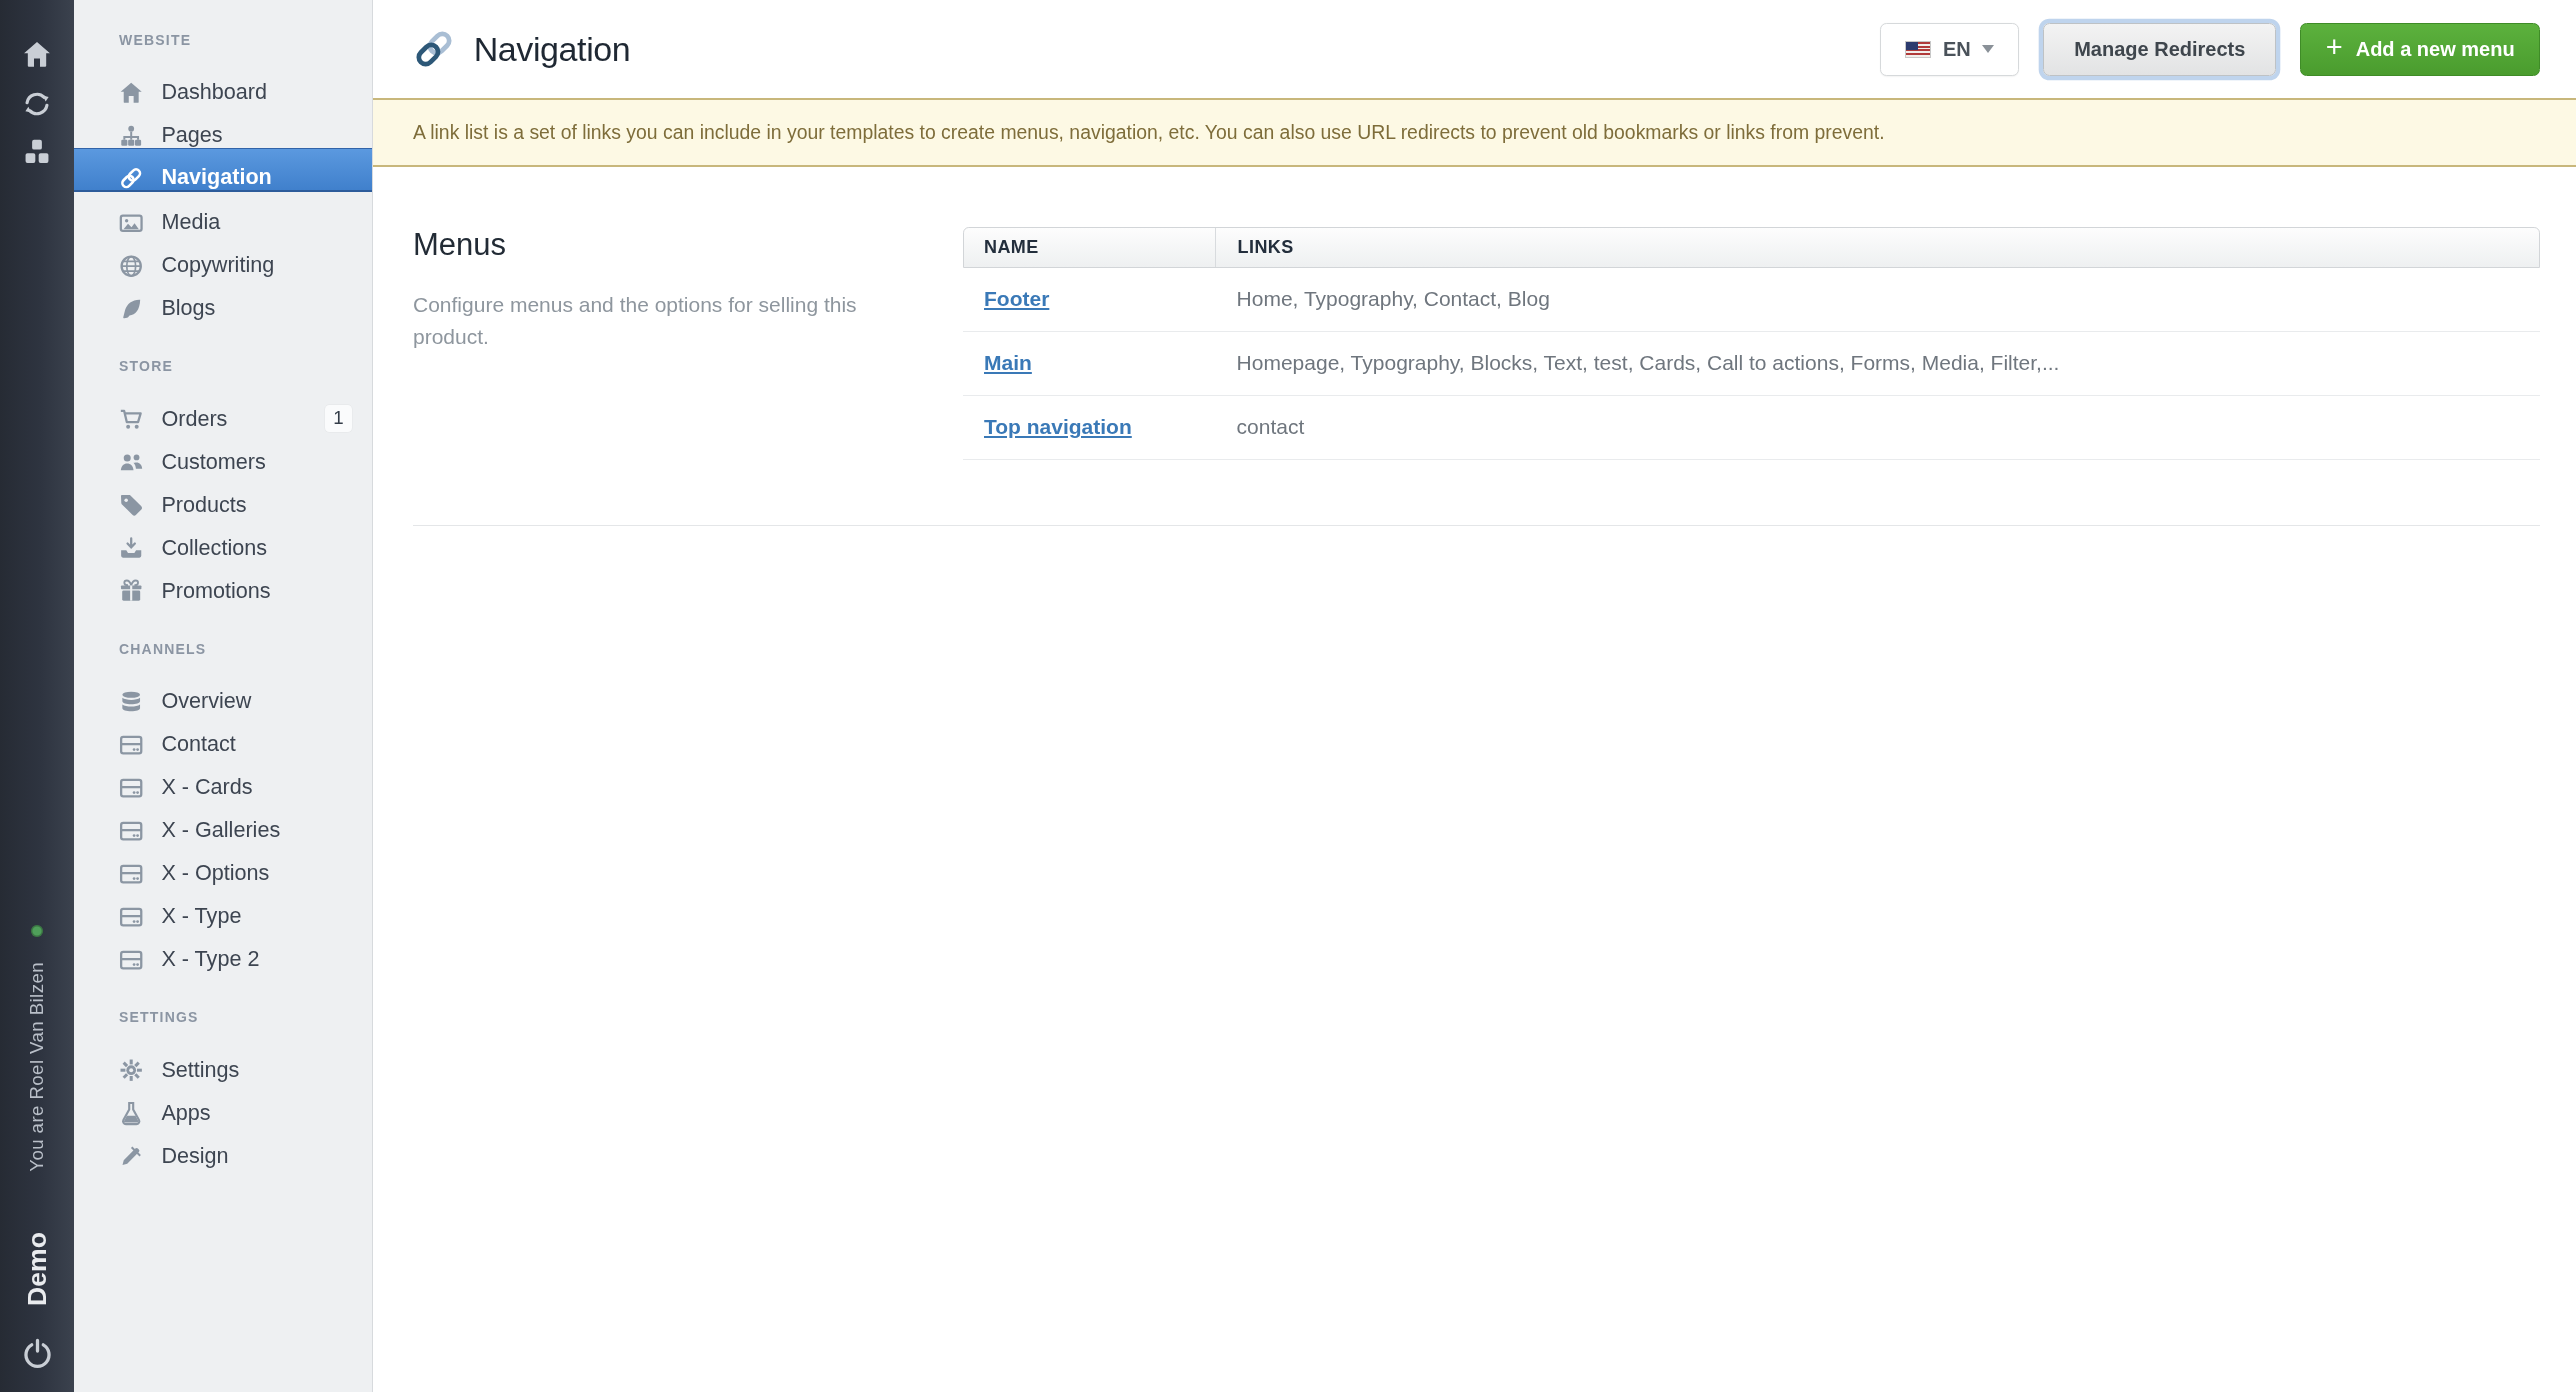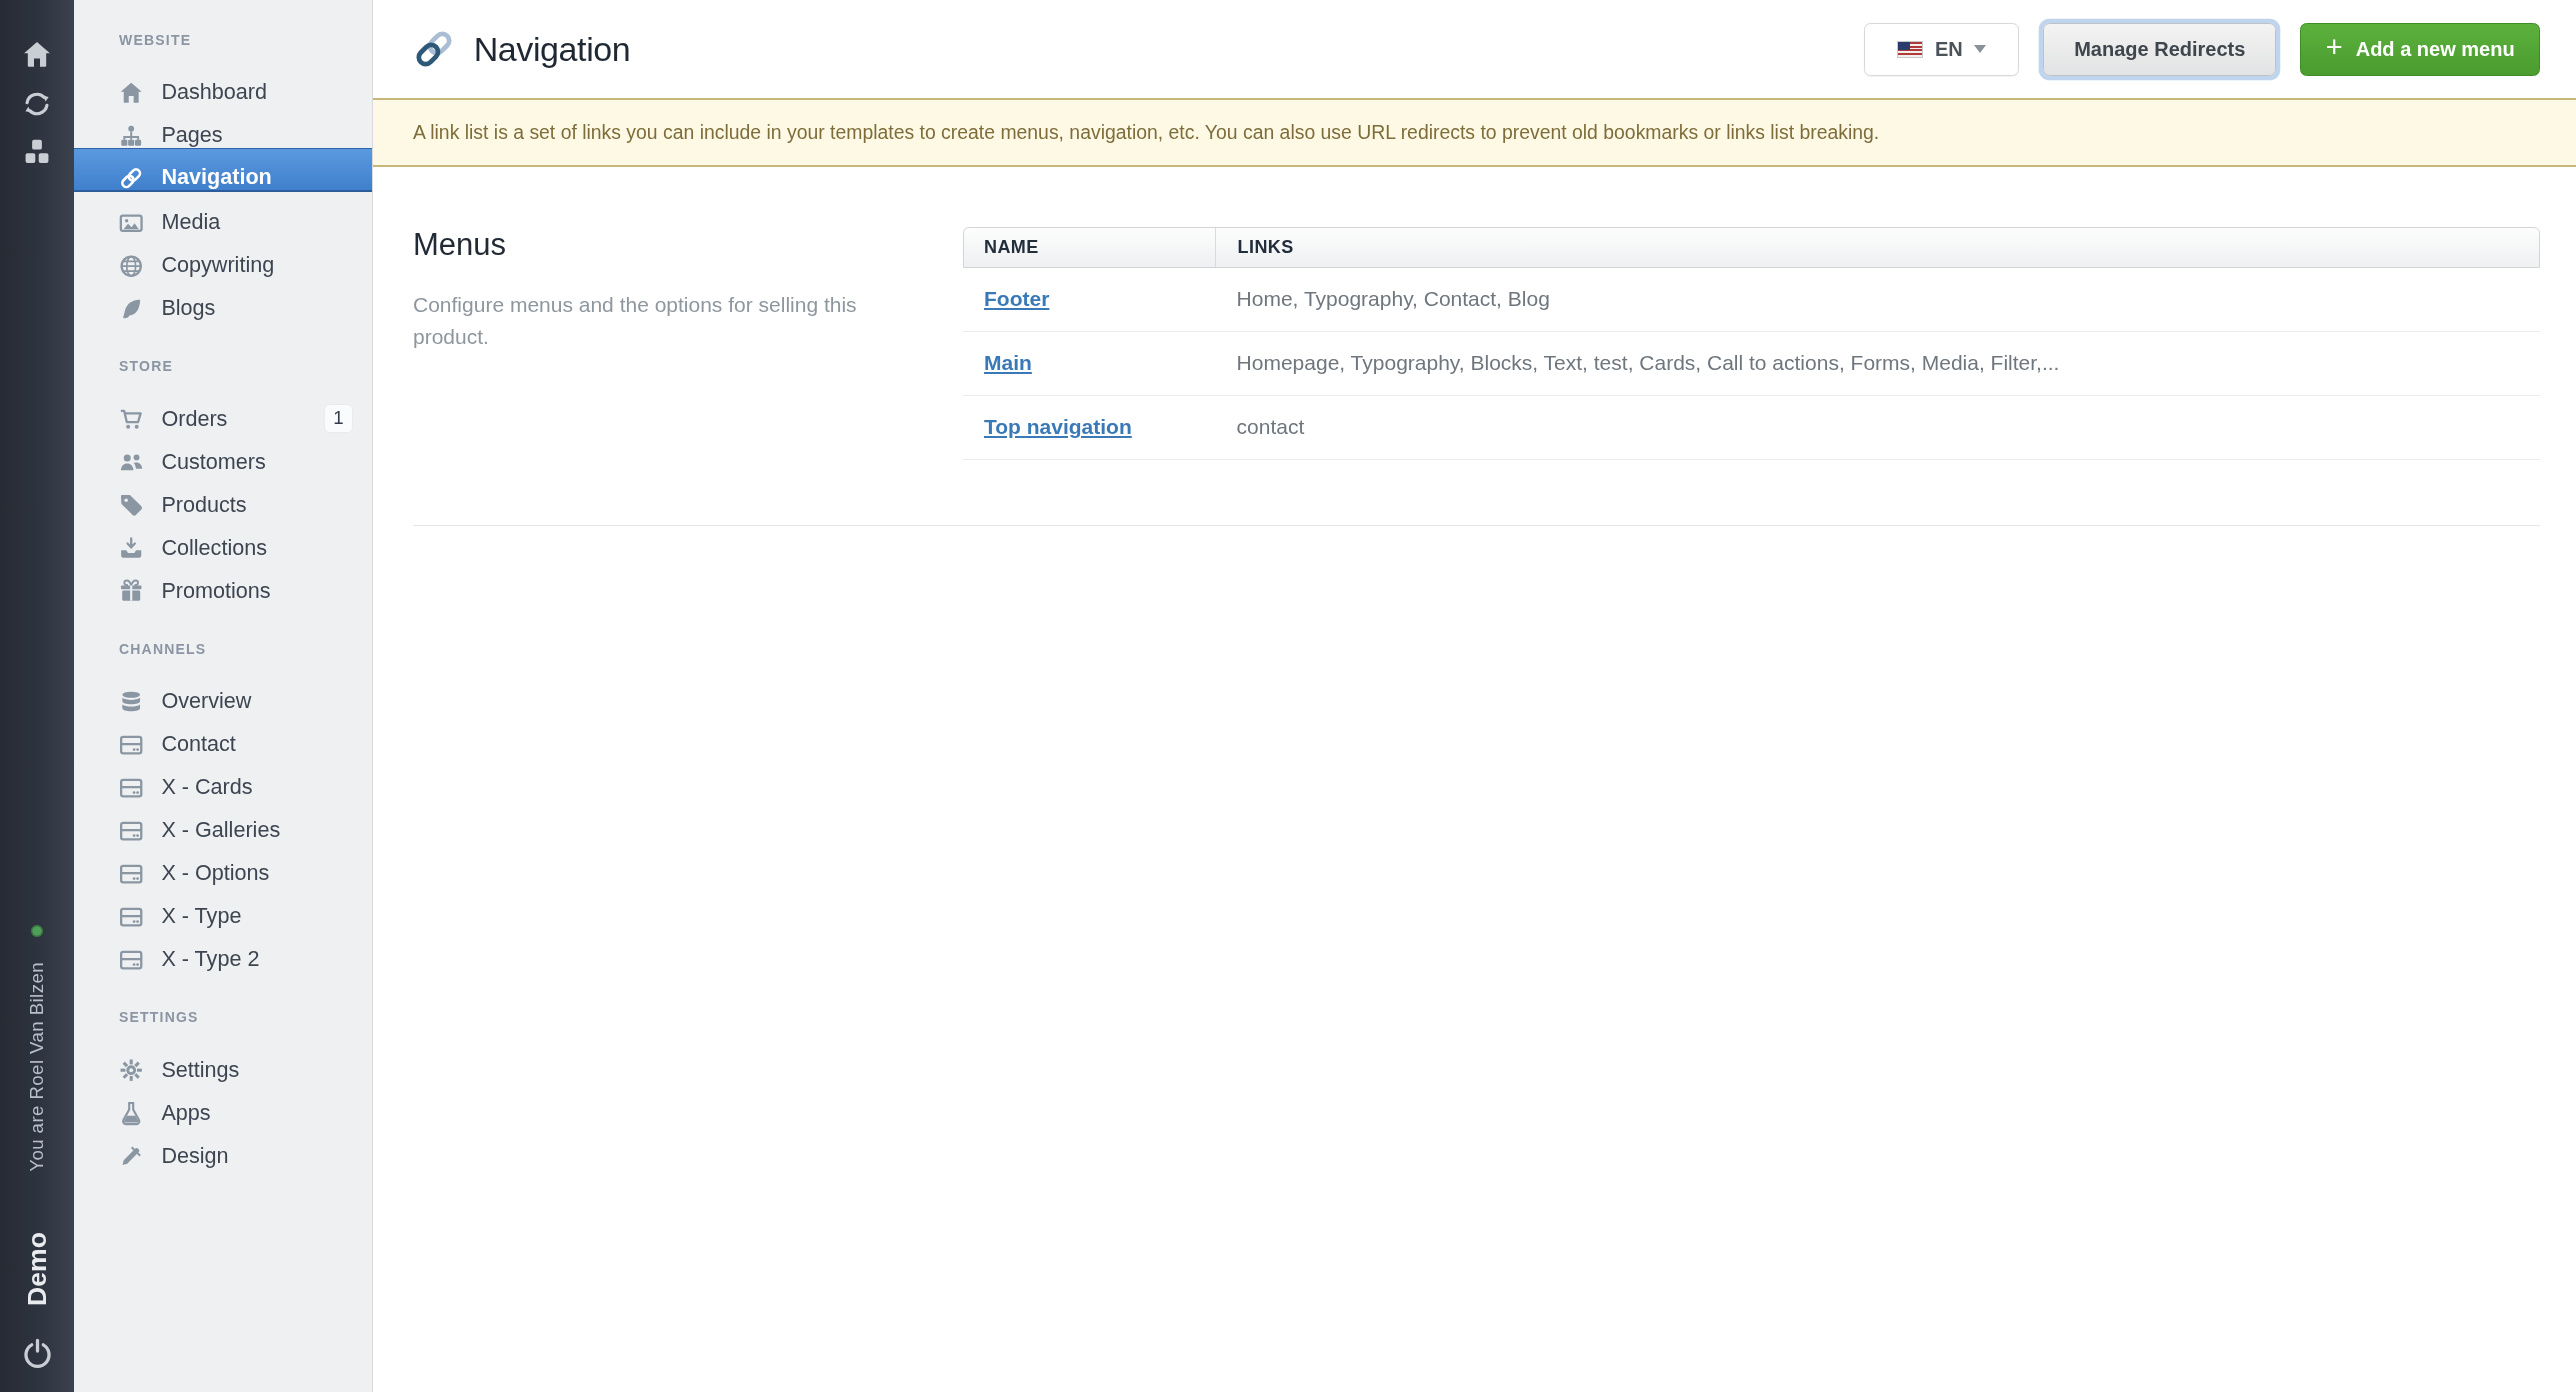--- a/index.html
+++ b/index.html
@@ -34,21 +34,21 @@
         min-width:27px; height:27px; display:flex; align-items:center; justify-content:center;
         font-size:18.7px; color:#333c48; box-shadow:0 0 0 0.7px rgba(0,0,0,.03); }
 
   
   .main { flex:1; background:#fff; display:flex; flex-direction:column; }
   .main-header { height:98px; flex:0 0 98px; display:flex; align-items:center; padding:0 36px 0 40px; }
   .title-icon { width:42px; height:42px; margin-right:18.7px; }
   .page-title { font-size:34px; font-weight:400; color:#1f2833; letter-spacing:-0.4px; }
   .header-actions { margin-left:auto; display:flex; align-items:center; gap:24px; }
   .btn { height:53px; border-radius:6.5px; display:flex; align-items:center; font-size:20px; font-weight:bold; cursor:pointer; }
-  .lang-btn { background:#fff; border:0.7px solid #d6d9db; box-shadow:0 0.7px 1.4px rgba(0,0,0,.05); padding:0 32px; gap:11.5px; color:#4a525a; }
+  .lang-btn { background:#fff; border:0.7px solid #d6d9db; box-shadow:0 0.7px 1.4px rgba(0,0,0,.05); padding:0 24px; gap:11.5px; color:#4a525a; }
   .flag { position:relative; width:26.6px; height:17px; border:0.7px solid #c8c8c8;
           background:repeating-linear-gradient(180deg,#b03a3a 0 1.9px,#f2efec 1.9px 3.7px); }
   .flag::before { content:""; position:absolute; left:0; top:0; width:12.2px; height:8.6px; background:#2c3b6e; }
   .caret-down { width:0; height:0; border-left:6.5px solid transparent; border-right:6.5px solid transparent; border-top:8px solid #8a9198; }
   .manage-btn { background:linear-gradient(180deg,#f3f3f3,#e2e3e4); border:0.7px solid #bec2c5;
         box-shadow:0 0 0 4.3px rgba(128,170,219,.5); padding:0 30px; color:#3f464d; }
   .add-btn { background:linear-gradient(180deg,#5cb13d,#4a9c2e); border:0.7px solid #3f8c27; padding:0 24.4px; gap:13px; color:#fff; }
   .plus-glyph { font-size:29px; font-weight:400; line-height:1; margin-top:-2.9px; }
 
   .banner { background:#fdf9e4; border-top:2.2px solid #c8b77b; border-bottom:2.2px solid #c8b77b;
@@ -370,21 +370,21 @@
           <span>Manage Redirects</span>
         </div>
         <div class="btn add-btn">
           <span class="plus-glyph">+</span>
           <span>Add a new menu</span>
         </div>
       </div>
     </div>
 
     <div class="banner">
-      <span>A link list is a set of links you can include in your templates to create menus, navigation, etc. You can also use URL redirects to prevent old bookmarks or links list breaking.</span>
+      <span>A link list is a set of links you can include in your templates to create menus, navigation, etc. You can also use URL redirects to prevent old bookmarks or links from prevent.</span>
     </div>
 
     <div class="content">
       <div class="menus-section">
         <div class="section-info">
           <div class="section-heading">Menus</div>
           <div class="section-desc">Configure menus and the options for selling this product.</div>
         </div>
         <div class="menus-table">
           <div class="thead">

